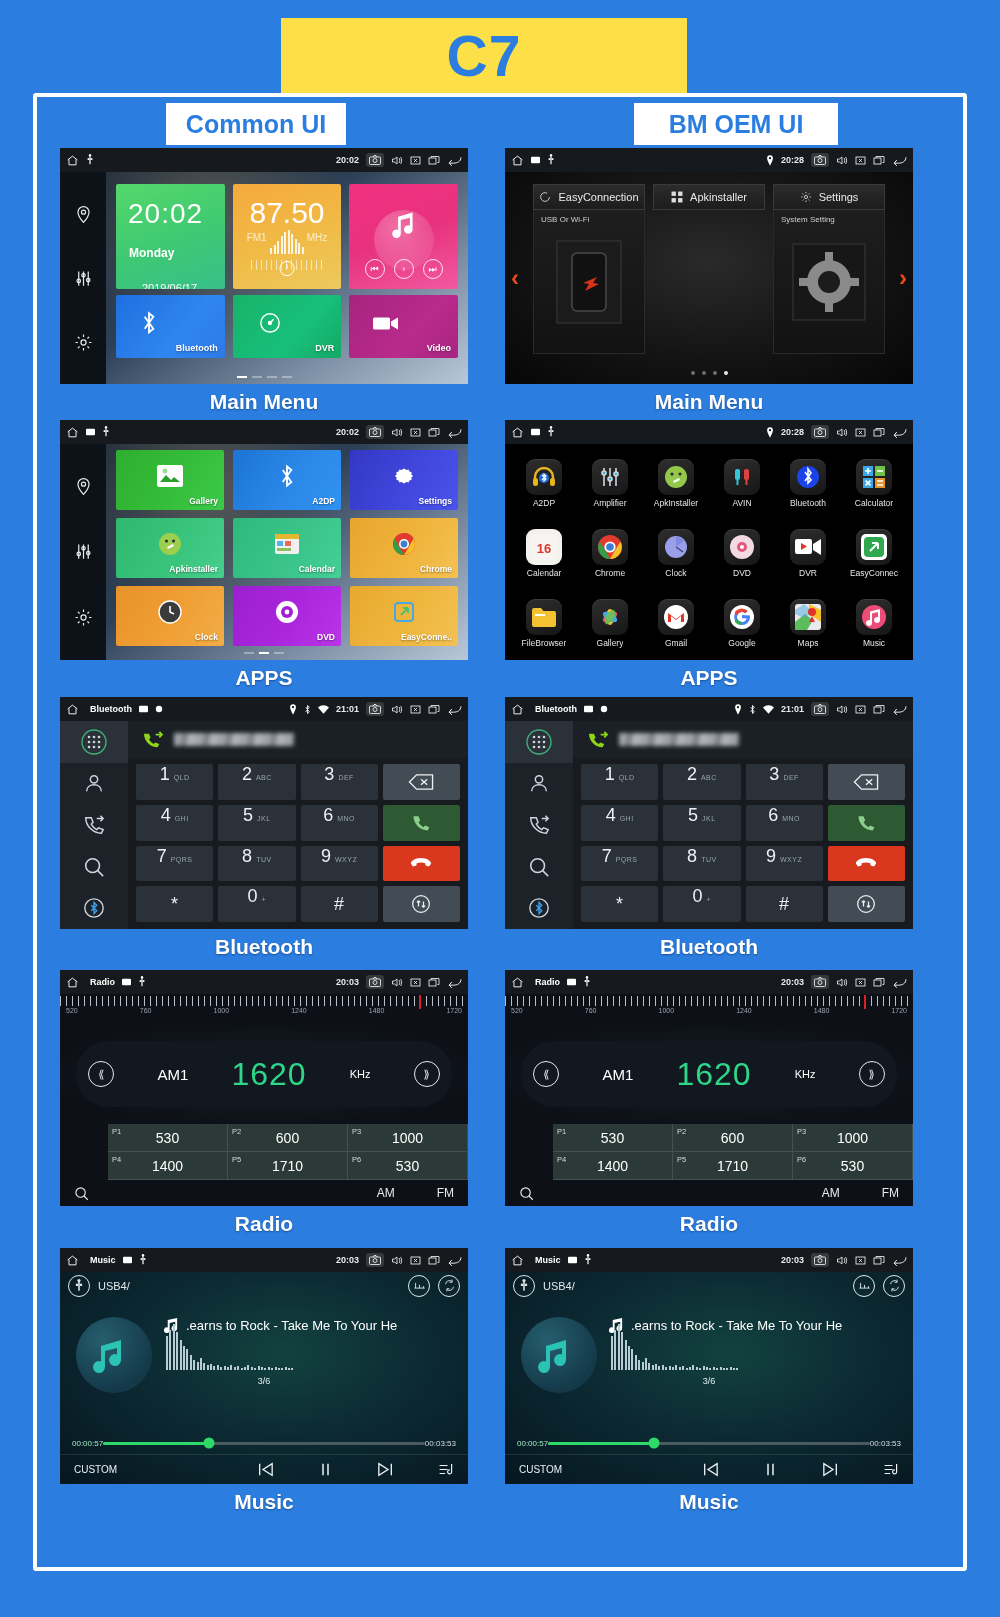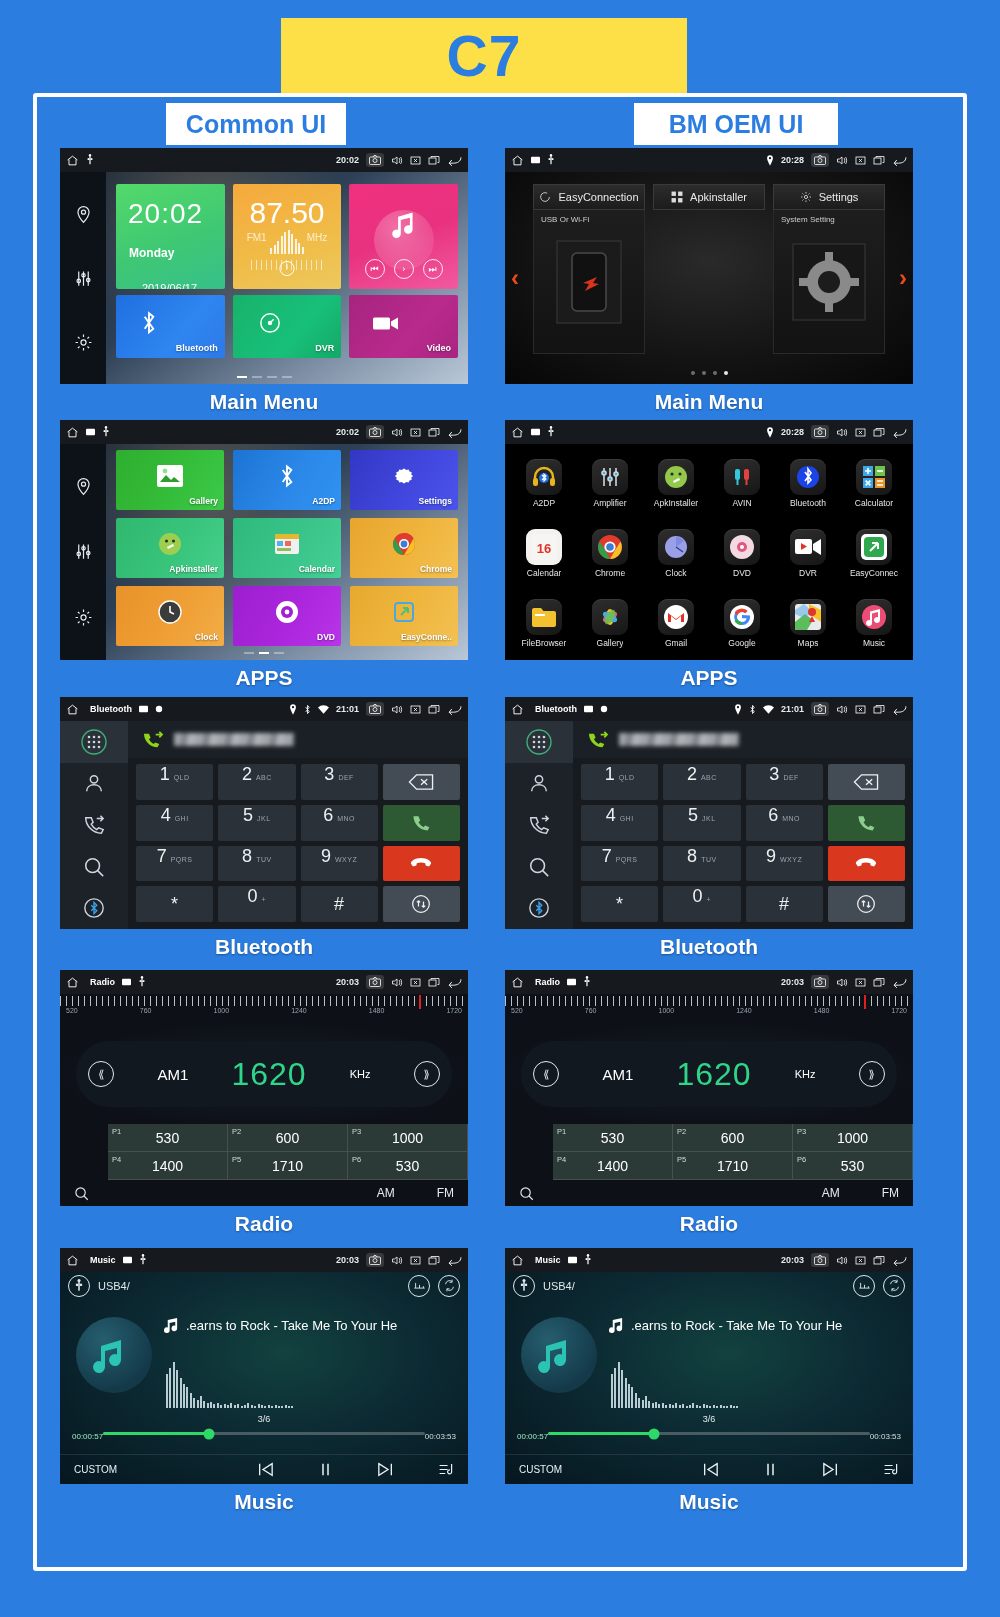--- a/index.html
+++ b/index.html
@@ -221,21 +221,21 @@
   .mu-src { font-size:11px; }
   .mu-tools { margin-left:auto; display:flex; gap:8px;}
   .mu-circ { width:22px; height:22px; border-radius:50%; border:1.5px solid #dfe7ea; display:flex; align-items:center; justify-content:center;}
   .mu-mid { flex:1; position:relative; }
   .mu-art { position:absolute; left:16px; top:18px; width:76px; height:76px; border-radius:50%;
      background: radial-gradient(circle at 36% 30%, #265e6e, #143a4a 70%); display:flex; align-items:center; justify-content:center;}
   .mu-track { position:absolute; left:104px; top:18px; right:8px; display:flex; align-items:center; gap:7px; color:#fff; font-size:13px; white-space:nowrap; overflow:hidden;}
   .mu-eq { position:absolute; left:106px; right:16px; bottom:24px; height:58px; display:flex; align-items:flex-end; gap:1.4px;}
   .mu-eq i { display:block; width:2px; background:#b9ccd3; }
   .mu-count { position:absolute; left:0; right:0; bottom:8px; text-align:center; color:#e3ebee; font-size:9px;}
-  .mu-seek { height:22px; display:flex; padding:0 12px; }
+  .mu-seek { height:22px; display:flex; align-items:center; padding:0 12px;margin-top:38px; }
   .mu-seek .tm { color:#9fe8c2; font-size:8px; }
   .mu-seek .tm2 { color:#d6dee1; font-size:8px; }
   .mu-bar { flex:1; height:3px; background:#4a5b61; position:relative; border-radius:2px;}
   .mu-bar .fill { position:absolute; left:0; top:0; bottom:0; width:33%; background:#2fd968; border-radius:2px;}
   .mu-bar .knob { position:absolute; left:33%; top:50%; transform:translate(-50%,-50%); width:11px; height:11px; border-radius:50%; background:#2fd968;}
   .mu-foot { height:30px; border-top:1px solid rgba(255,255,255,.10); display:flex; align-items:center; padding:0 14px; color:#eaf1f3;}
   .mu-foot .cst { font-size:10px; }
   .mu-foot .pc { margin-left:auto; display:flex; gap:44px; align-items:center;}
 </style>
 </head>

